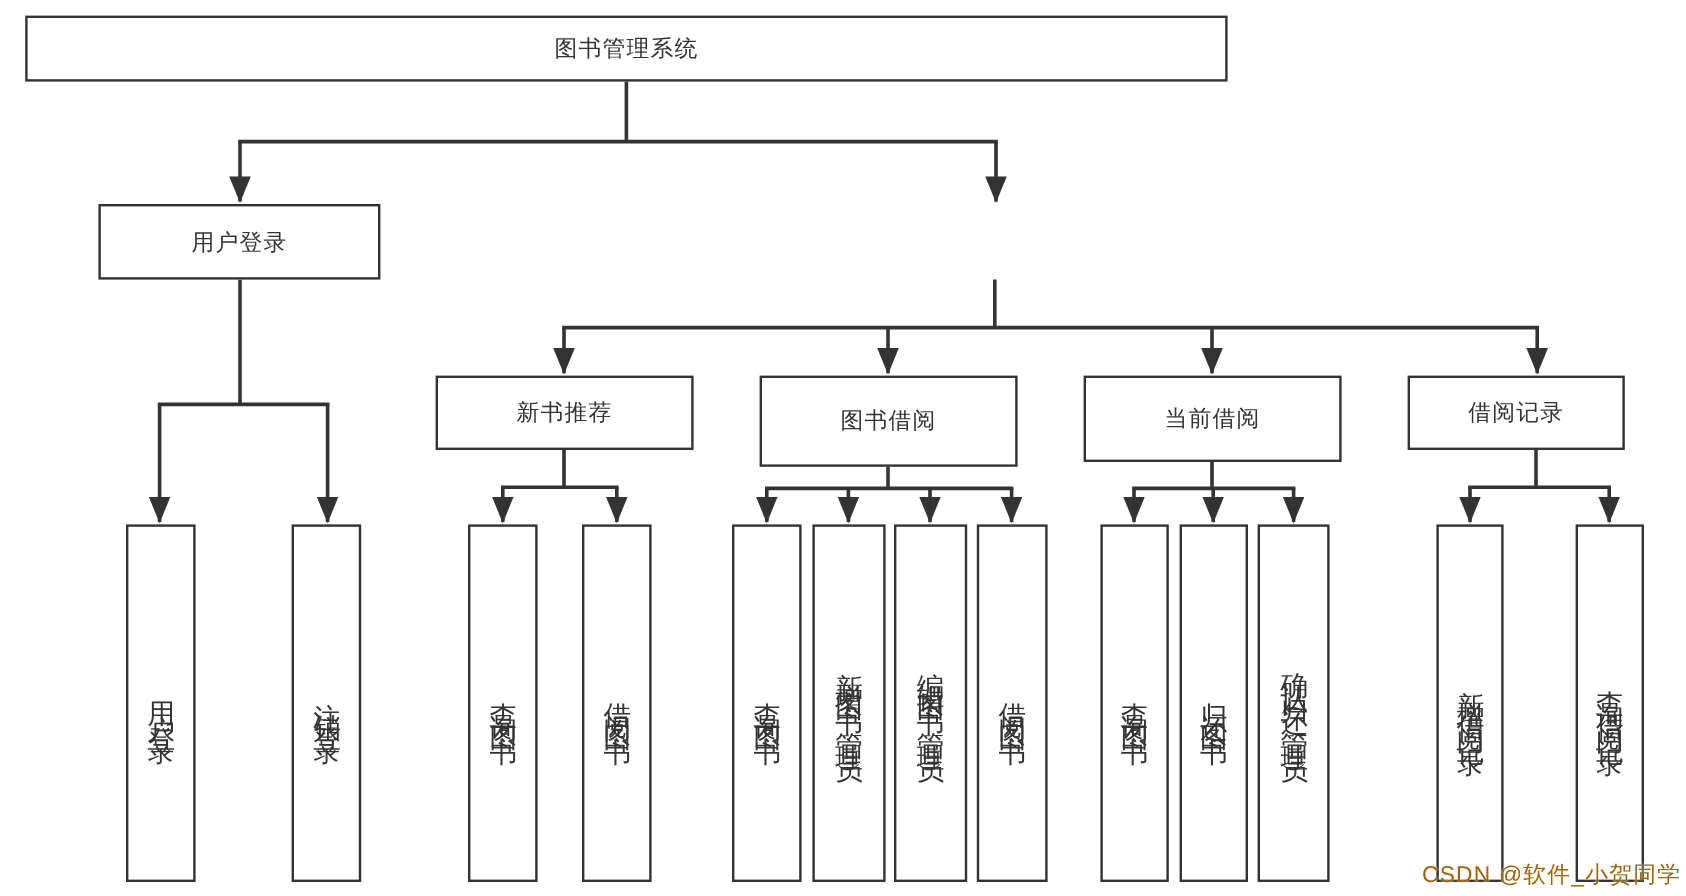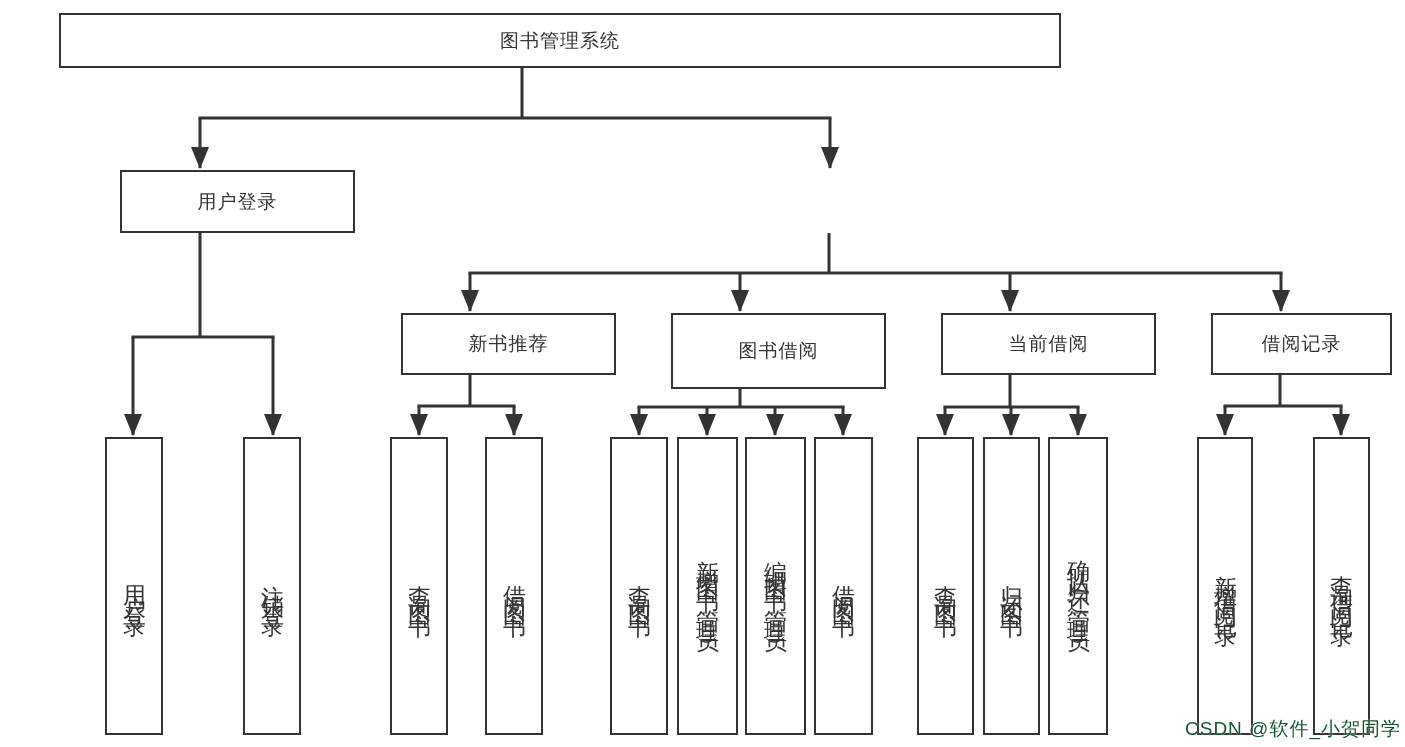--- a/index.html
+++ b/index.html
@@ -24,37 +24,36 @@
     border: 2.5px solid #333333;
     color: #333333;
     display: flex;
     align-items: center;
     justify-content: center;
     text-align: center;
   }
   .hnode {
     font-size: 19px;
     letter-spacing: 1px;
-    margin-left: 38px;
   }
   .leaf {
     display: block;
     writing-mode: vertical-rl;
     text-orientation: mixed;
     text-align: center;
     font-size: 23px;
     letter-spacing: 10px;
     padding-top: 2px;
   }
   .watermark {
     position: absolute;
     left: 1185px;
     top: 716px;
     font-size: 19px;
-    color: #14532d;
+    color: #a16207;
     letter-spacing: 1px;
     white-space: nowrap;
     text-shadow: 0 0 2px #ffffff;
   }
 </style>
 </head>
 <body>
 
 <div class="canvas">
 
@@ -112,21 +111,21 @@
       <line x1="1341" y1="406" x2="1341" y2="435" marker-end="url(#arw)"></line>
     </g>
   </svg>
 
   <div class="node hnode" style="left:21px;top:13px;width:1002px;height:55px">图书管理系统</div>
 
   <div class="node hnode" style="left:82px;top:170px;width:235px;height:63px">用户登录</div>
 
   <div class="node hnode" style="left:363px;top:313px;width:215px;height:62px">新书推荐</div>
   <div class="node hnode" style="left:633px;top:313px;width:215px;height:76px">图书借阅</div>
-  <div class="node hnode" style="left:903px;top:313px;width:215px;height:62px">当前借阅</div>
+  <div class="node hnode" style="left:903px;top:313px;width:215px;height:72px">当前借阅</div>
   <div class="node hnode" style="left:1173px;top:313px;width:181px;height:62px">借阅记录</div>
 
   <div class="node leaf" style="left:105px;top:437px;width:58px;height:298px;line-height:53px">用户登录</div>
   <div class="node leaf" style="left:243px;top:437px;width:58px;height:298px;line-height:53px">注销登录</div>
 
   <div class="node leaf" style="left:390px;top:437px;width:58px;height:298px;line-height:53px">查询图书</div>
   <div class="node leaf" style="left:485px;top:437px;width:58px;height:298px;line-height:53px">借阅图书</div>
 
   <div class="node leaf" style="left:610px;top:437px;width:58px;height:298px;line-height:53px">查询图书</div>
   <div class="node leaf" style="left:677px;top:437px;width:61px;height:298px;line-height:56px">新增图书（管理员）</div>

